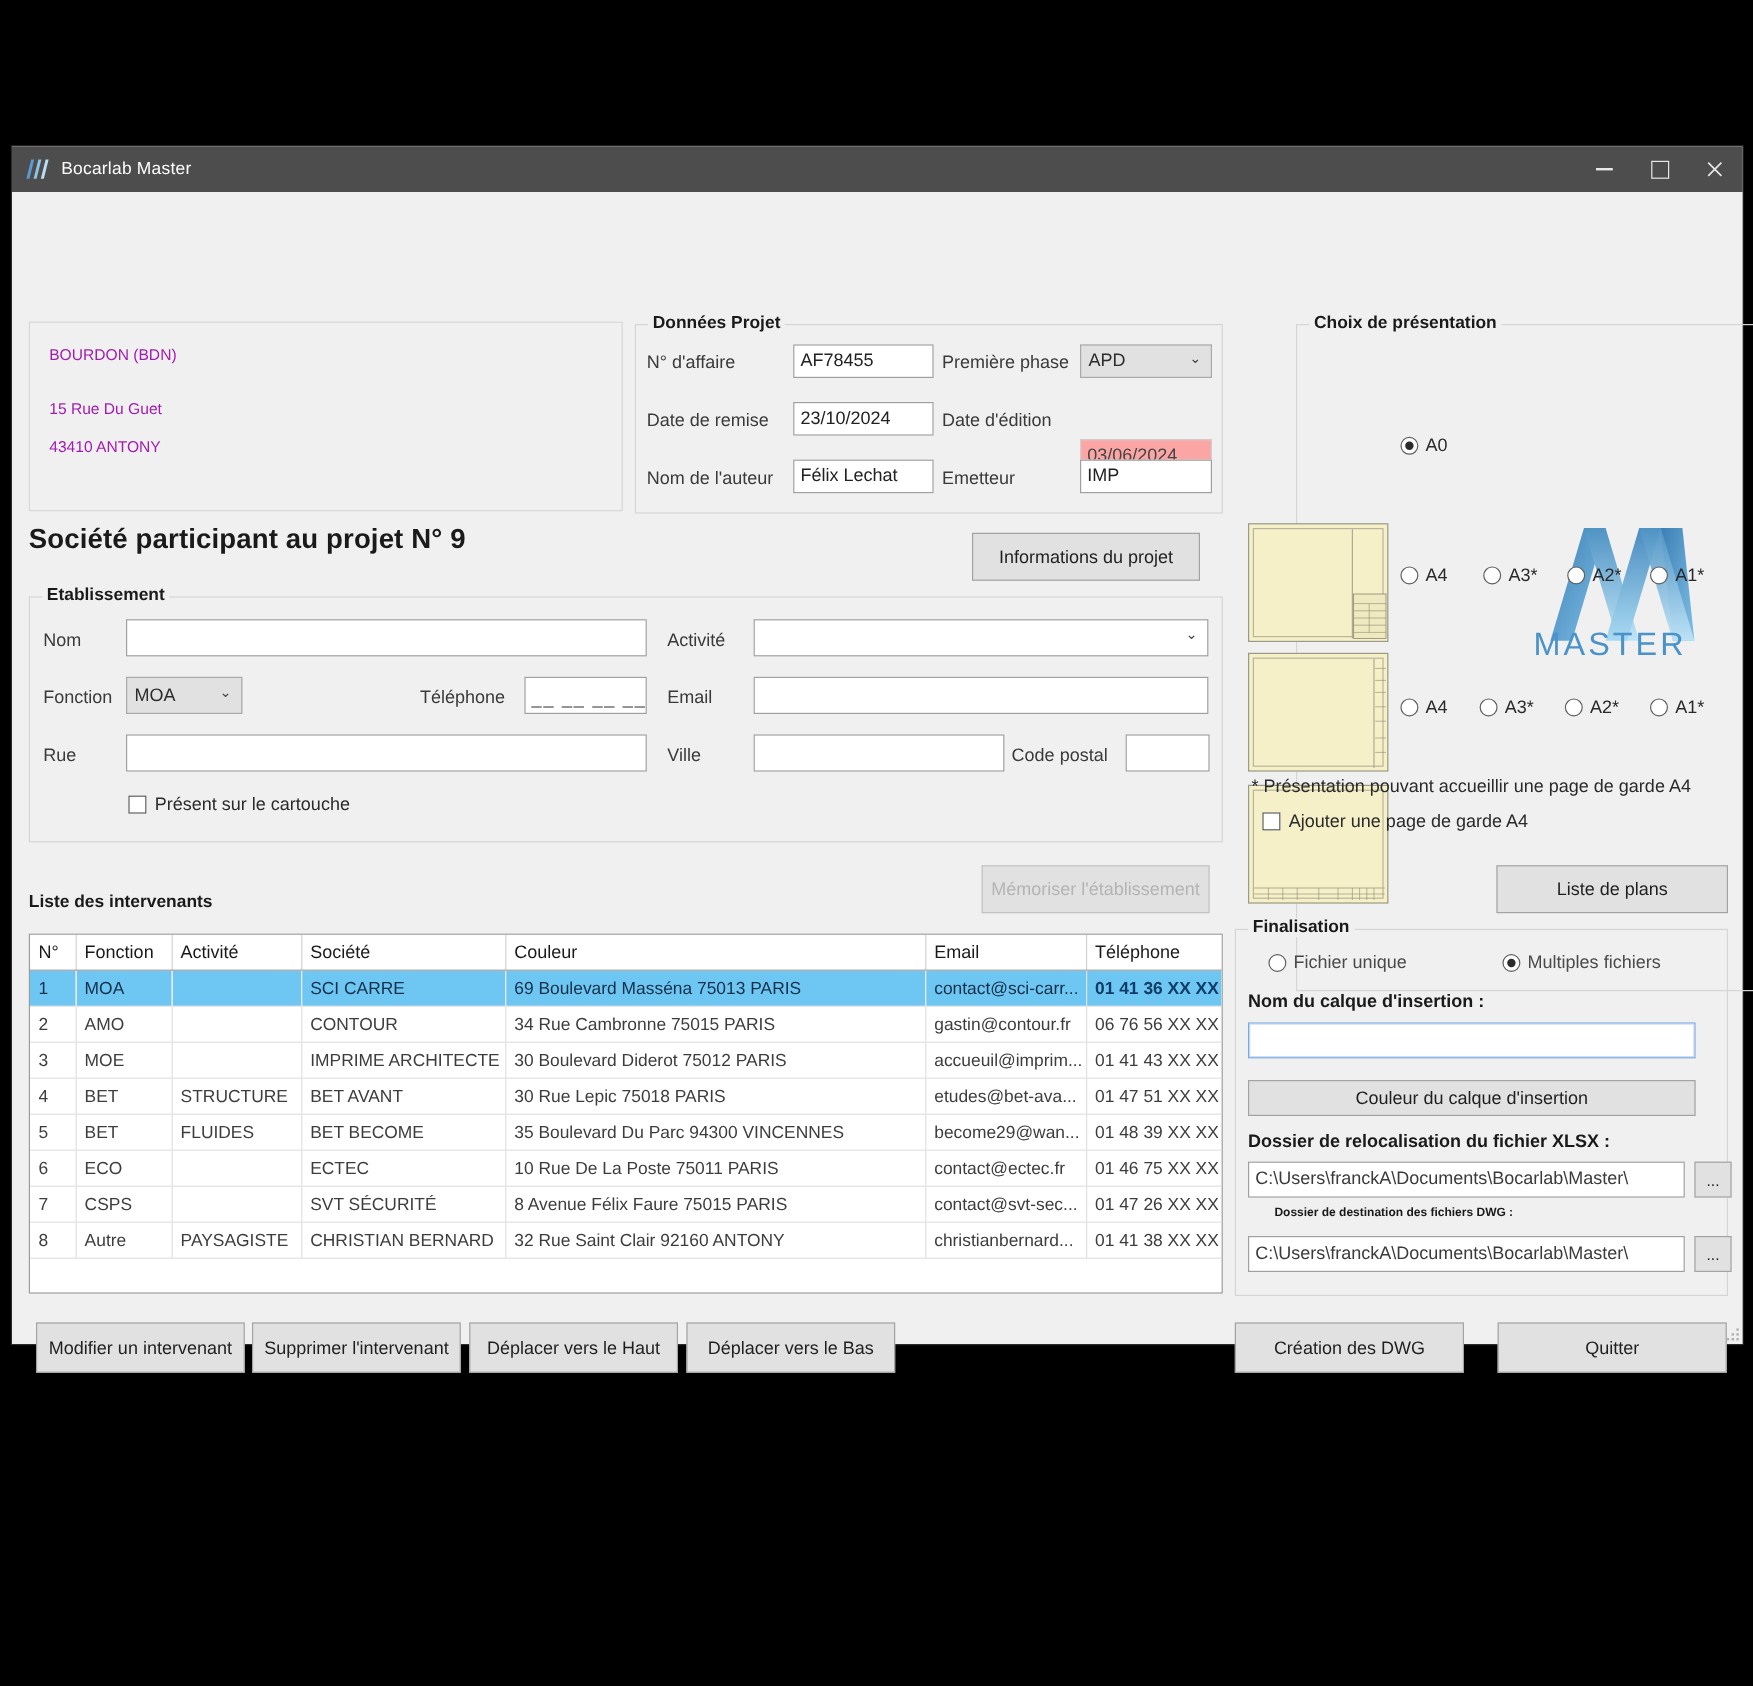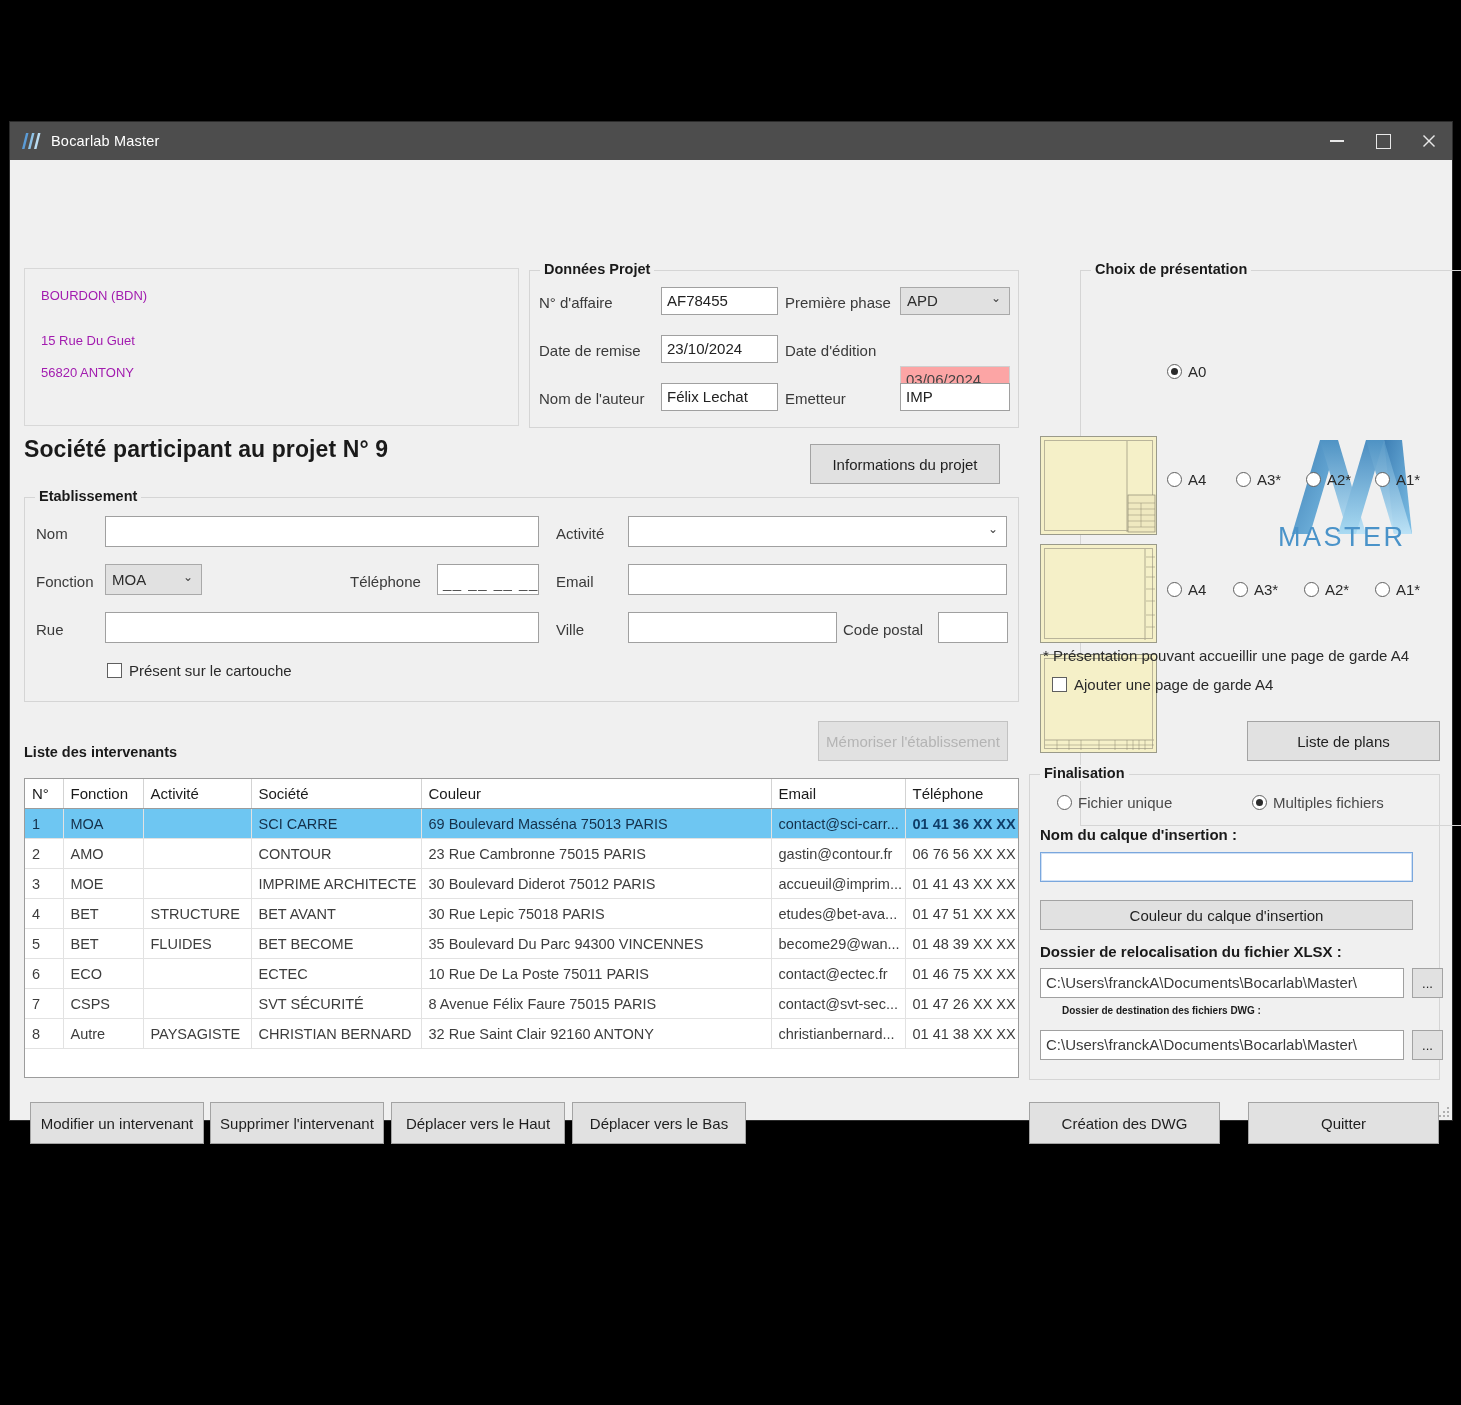--- a/index.html
+++ b/index.html
@@ -143,21 +143,21 @@
       </svg>
     </div>
   </div>
 
   <div class="client">
 
 
     <div class="addr-card">
       <div class="addr-line" style="margin-top:6px;">BOURDON (BDN)</div>
       <div class="addr-line" style="margin-top:32px;">15 Rue Du Guet</div>
-      <div class="addr-line" style="margin-top:19px;">56820 ANTONY</div>
+      <div class="addr-line" style="margin-top:19px;">43410 ANTONY</div>
     </div>
 
     <div class="group" style="left:519px;top:110px;width:490px;height:158px;">
       <span class="gtitle">Données Projet</span>
 
       <span class="lbl" style="position:absolute;left:9px;top:23px;">N° d'affaire</span>
       <div class="tf" style="position:absolute;left:131px;top:16px;width:117px;">AF78455</div>
       <span class="lbl" style="position:absolute;left:255px;top:23px;">Première phase</span>
       <div class="combo" style="position:absolute;left:370px;top:16px;width:110px;">
         <span>APD</span>
@@ -249,21 +249,21 @@
               <td>SCI CARRE</td>
               <td>69 Boulevard Masséna 75013 PARIS</td>
               <td>contact@sci-carr...</td>
               <td class="tel">01 41 36 XX XX</td>
             </tr>
             <tr>
               <td>2</td>
               <td>AMO</td>
               <td></td>
               <td>CONTOUR</td>
-              <td>23 Rue Cambronne 75015 PARIS</td>
+              <td>34 Rue Cambronne 75015 PARIS</td>
               <td>gastin@contour.fr</td>
               <td class="tel">06 76 56 XX XX</td>
             </tr>
             <tr>
               <td>3</td>
               <td>MOE</td>
               <td></td>
               <td>IMPRIME ARCHITECTE</td>
               <td>30 Boulevard Diderot 75012 PARIS</td>
               <td>accueuil@imprim...</td>

